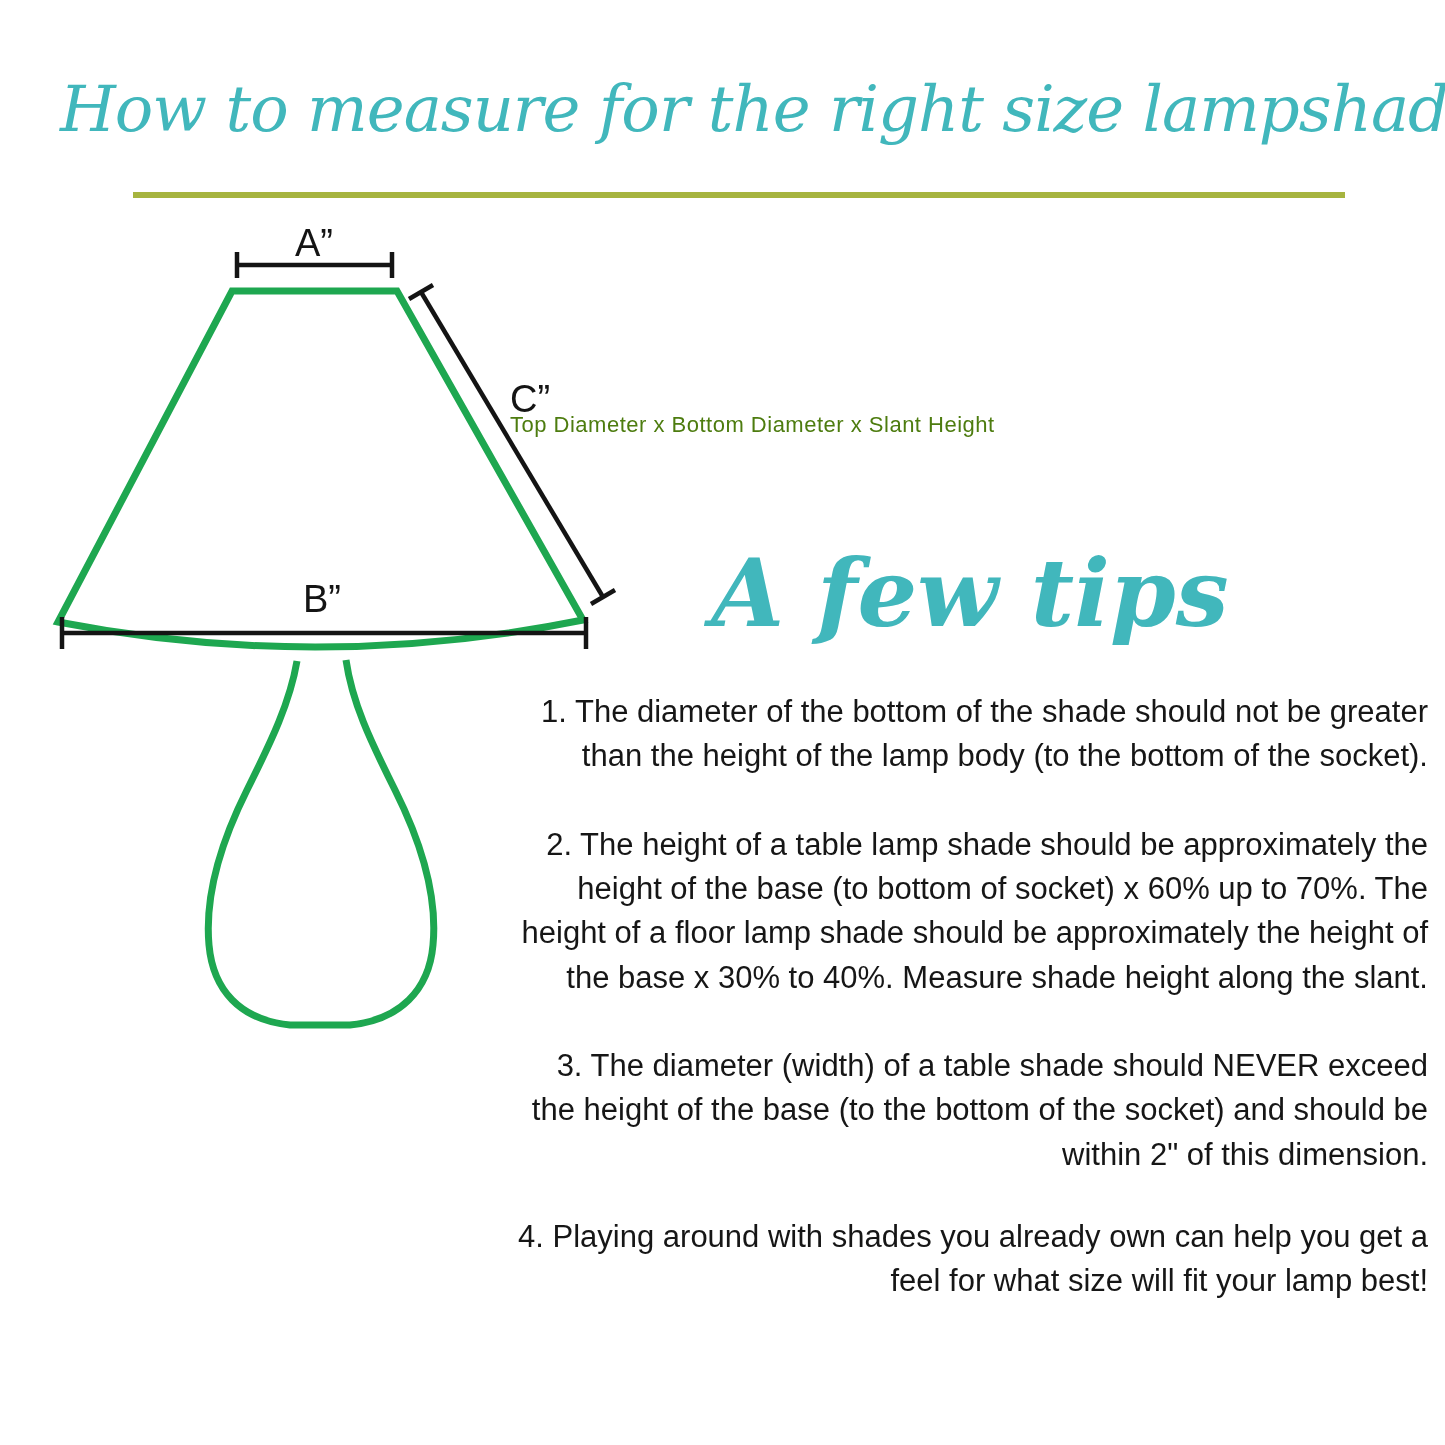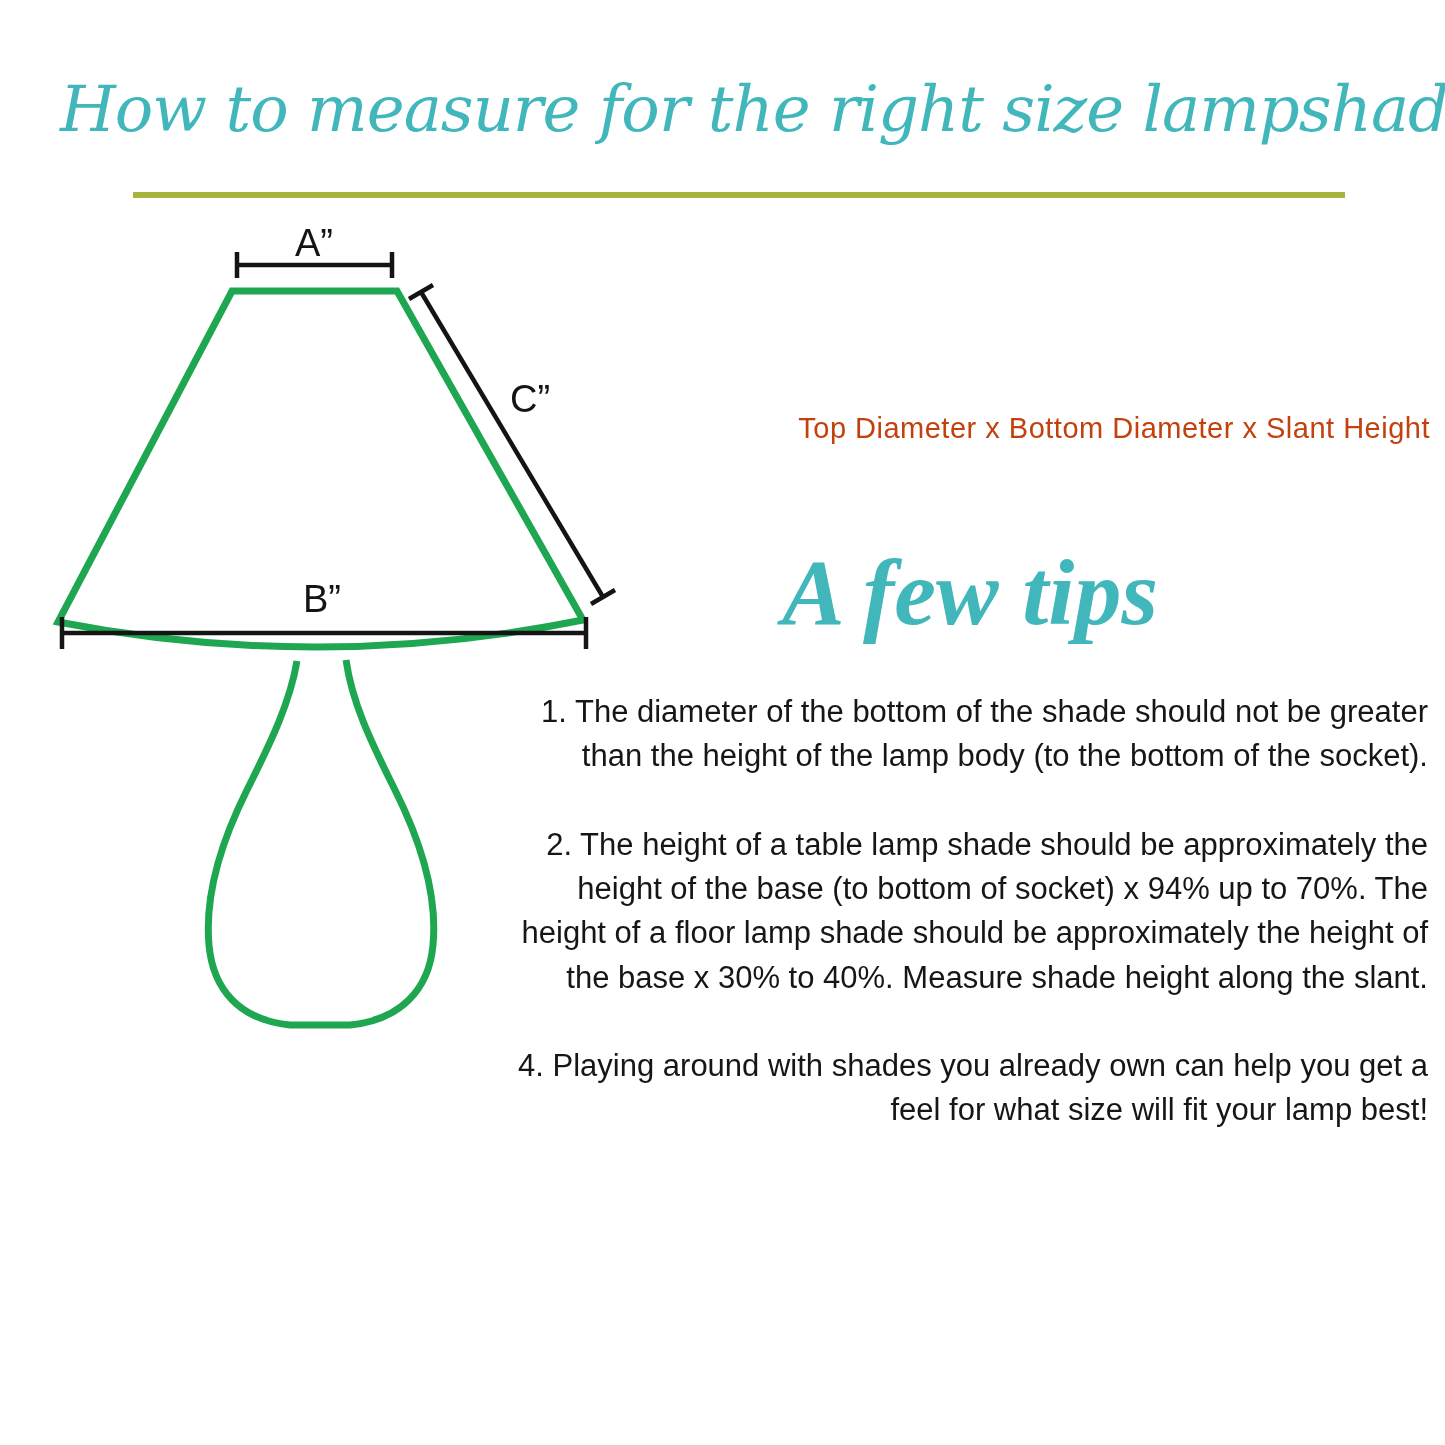--- a/index.html
+++ b/index.html
@@ -68,34 +68,33 @@
     text-align: center;
     font-size: 62px;
     letter-spacing: 4px;
     color: #121212;
   }
   .formula-sub {
     position: absolute;
     top: 412px;
     left: 510px;
     width: 920px;
-    text-align: right;
-    font-size: 29px;
+    text-align: left;
+    font-size: 22px;
     letter-spacing: 0.5px;
-    color: #c2410c;
+    color: #4d7c0f;
   }
   .tips-heading {
     position: absolute;
     top: 538px;
     left: 520px;
     width: 900px;
     text-align: center;
     font-size: 94px;
     font-weight: bold;
-    font-family: Liberation Serif, serif;
   }
   .tips {
     position: absolute;
     top: 690px;
     left: 512px;
     width: 916px;
     text-align: right;
     font-size: 31px;
     line-height: 1.43;
     color: #161616;
@@ -149,17 +148,18 @@
     <text class="dim-label" x="530" y="412" text-anchor="middle">C”</text>
   </svg>
 
 
   <div class="formula-sub">Top Diameter x Bottom Diameter x Slant Height</div>
 
   <div class="tips-heading script">A few tips</div>
 
   <div class="tips">
     <p class="tip-1">1. The diameter of the bottom of the shade should not be greater than the height of the lamp body (to the bottom of the socket).</p>
-    <p class="tip-2">2. The height of a table lamp shade should be approximately the height of the base (to bottom of socket) x 94% up to 70%. The height of a floor lamp shade should be approximately the height of the base x 30% to 40%. Measure shade height along the slant.</p>
+    <p class="tip-2">2. The height of a table lamp shade should be approximately the height of the base (to bottom of socket) x 60% up to 70%. The height of a floor lamp shade should be approximately the height of the base x 30% to 40%. Measure shade height along the slant.</p>
+    <p class="tip-3">3. The diameter (width) of a table shade should NEVER exceed the height of the base (to the bottom of the socket) and should be within 2" of this dimension.</p>
     <p class="tip-4">4. Playing around with shades you already own can help you get a feel for what size will fit your lamp best!</p>
   </div>
 
 </div>
 
 </body></html>

